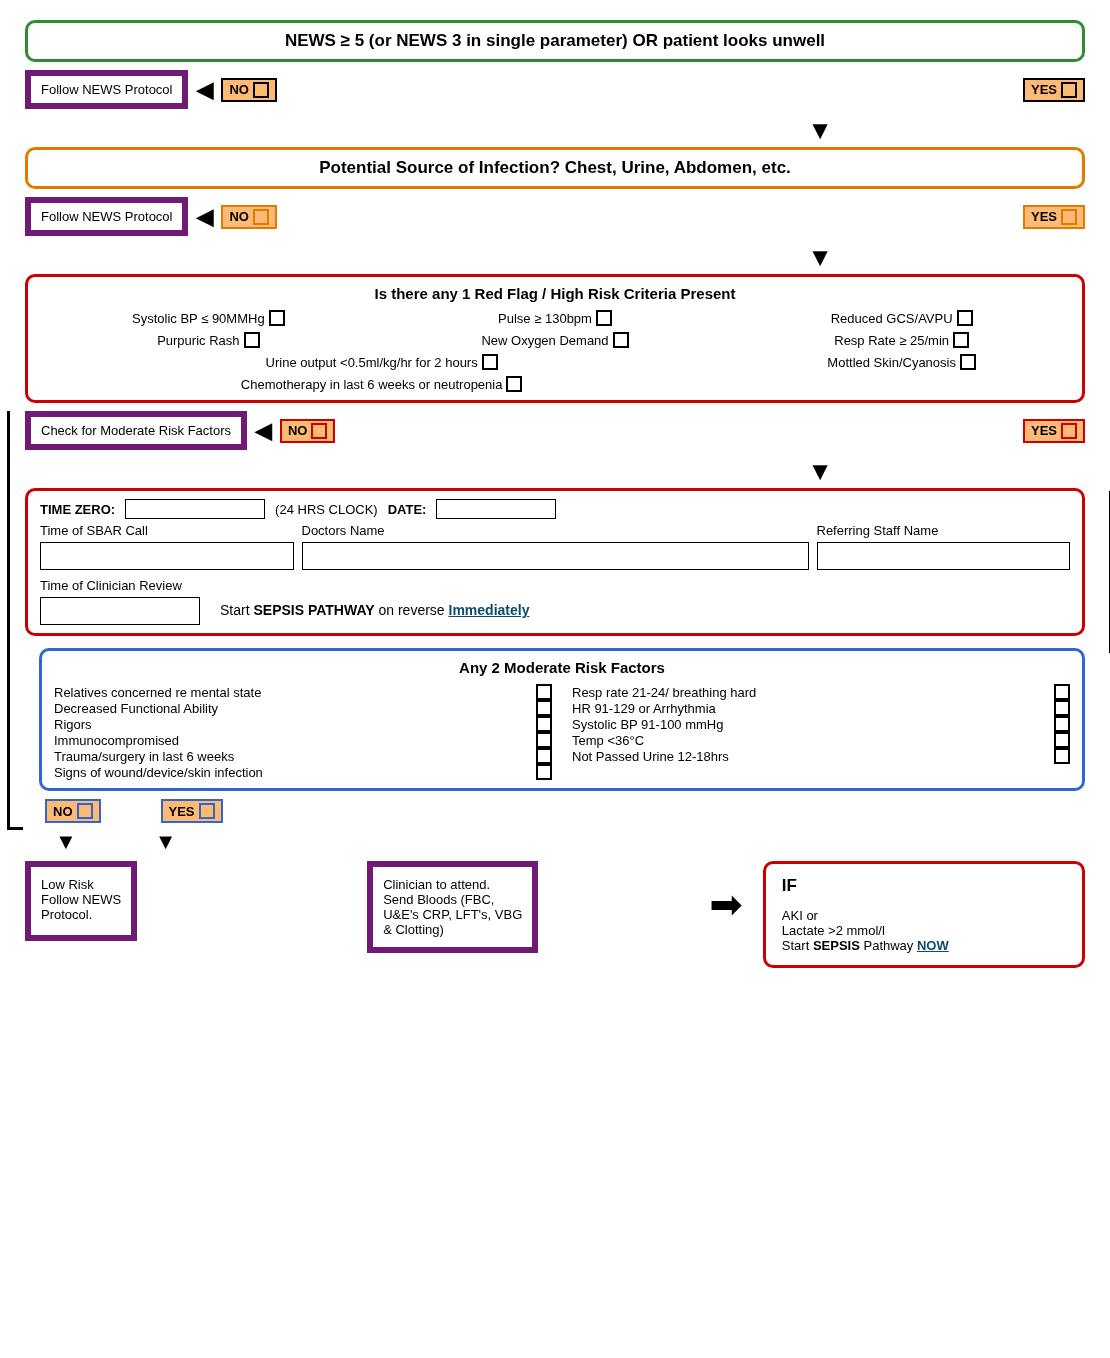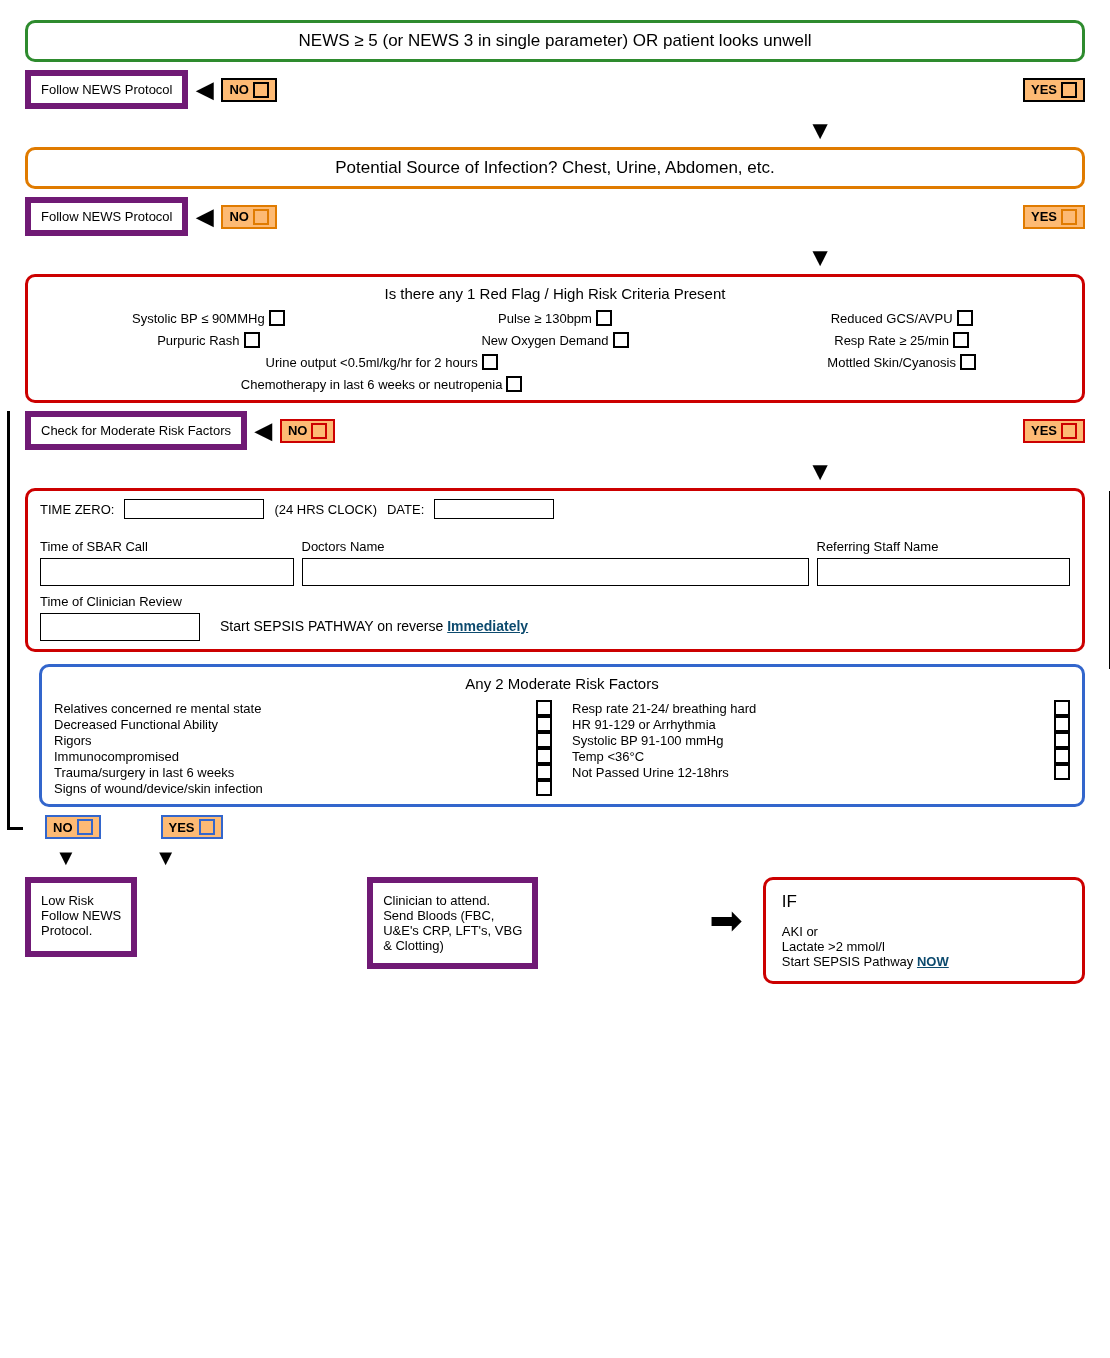--- a/index.html
+++ b/index.html
@@ -23,21 +23,21 @@
       padding: 8px 12px;
       background: #fff;
       position: relative;
     }
     .box-green { border: 3px solid #2e8b2e; border-radius: 10px; }
     .box-orange { border: 3px solid #e07b00; border-radius: 10px; }
     .box-red { border: 3px solid #cc0000; border-radius: 10px; }
     .box-blue { border: 3px solid #3366cc; border-radius: 10px; }
 
     .center-text { text-align: center; }
-    .bold { font-weight: normal; }
+    .bold { font-weight: bold; }
     .large { font-size: 17px; }
     .medium { font-size: 15px; }
 
     
     .checkbox {
       display: inline-block;
       width: 16px;
       height: 16px;
       border: 2px solid #000;
       margin-left: 4px;
@@ -86,21 +86,21 @@
     }
 
     
     .section { margin-bottom: 8px; }
 
     
     .time-section {
       display: flex;
       align-items: center;
       gap: 10px;
-      margin-bottom: 20px;
+      margin-bottom: 4px;
       font-size: 13px;
     }
     .three-col {
       display: grid;
       grid-template-columns: 1fr 2fr 1fr;
       gap: 8px;
       margin-bottom: 8px;
     }
 
     

